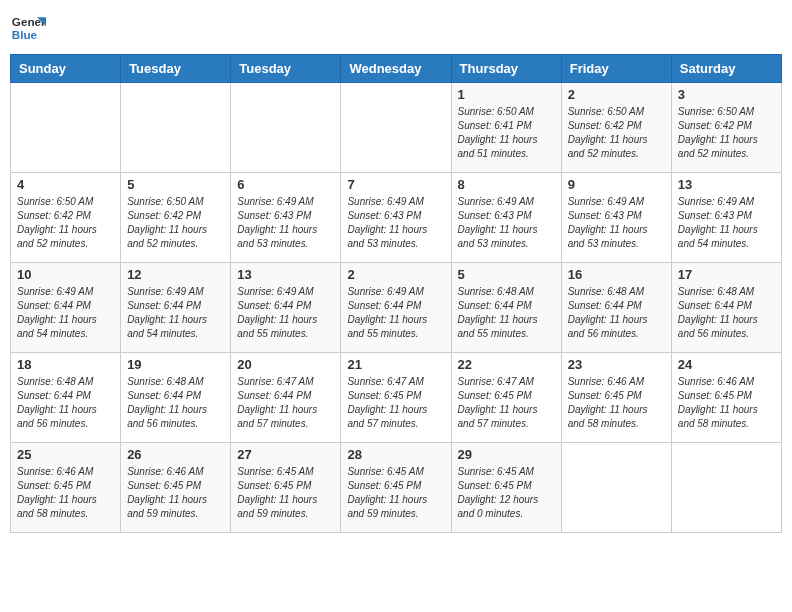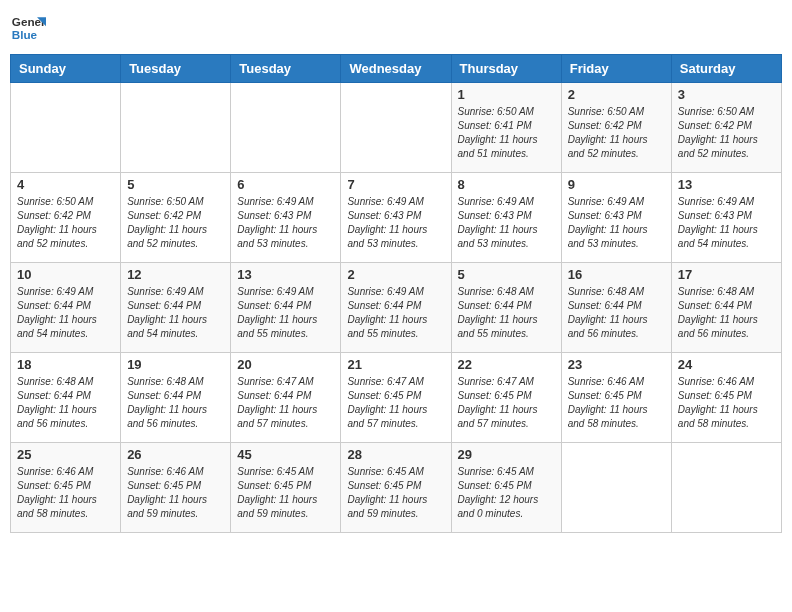--- a/index.html
+++ b/index.html
@@ -220,21 +220,21 @@
       <tr>
         <td>
           <div class="day-number">25</div>
           <div class="day-info">Sunrise: 6:46 AM<br>Sunset: 6:45 PM<br>Daylight: 11 hours and 58 minutes.</div>
         </td>
         <td>
           <div class="day-number">26</div>
           <div class="day-info">Sunrise: 6:46 AM<br>Sunset: 6:45 PM<br>Daylight: 11 hours and 59 minutes.</div>
         </td>
         <td>
-          <div class="day-number">45</div>
+          <div class="day-number">27</div>
           <div class="day-info">Sunrise: 6:45 AM<br>Sunset: 6:45 PM<br>Daylight: 11 hours and 59 minutes.</div>
         </td>
         <td>
           <div class="day-number">28</div>
           <div class="day-info">Sunrise: 6:45 AM<br>Sunset: 6:45 PM<br>Daylight: 11 hours and 59 minutes.</div>
         </td>
         <td>
           <div class="day-number">29</div>
           <div class="day-info">Sunrise: 6:45 AM<br>Sunset: 6:45 PM<br>Daylight: 12 hours and 0 minutes.</div>
         </td>

